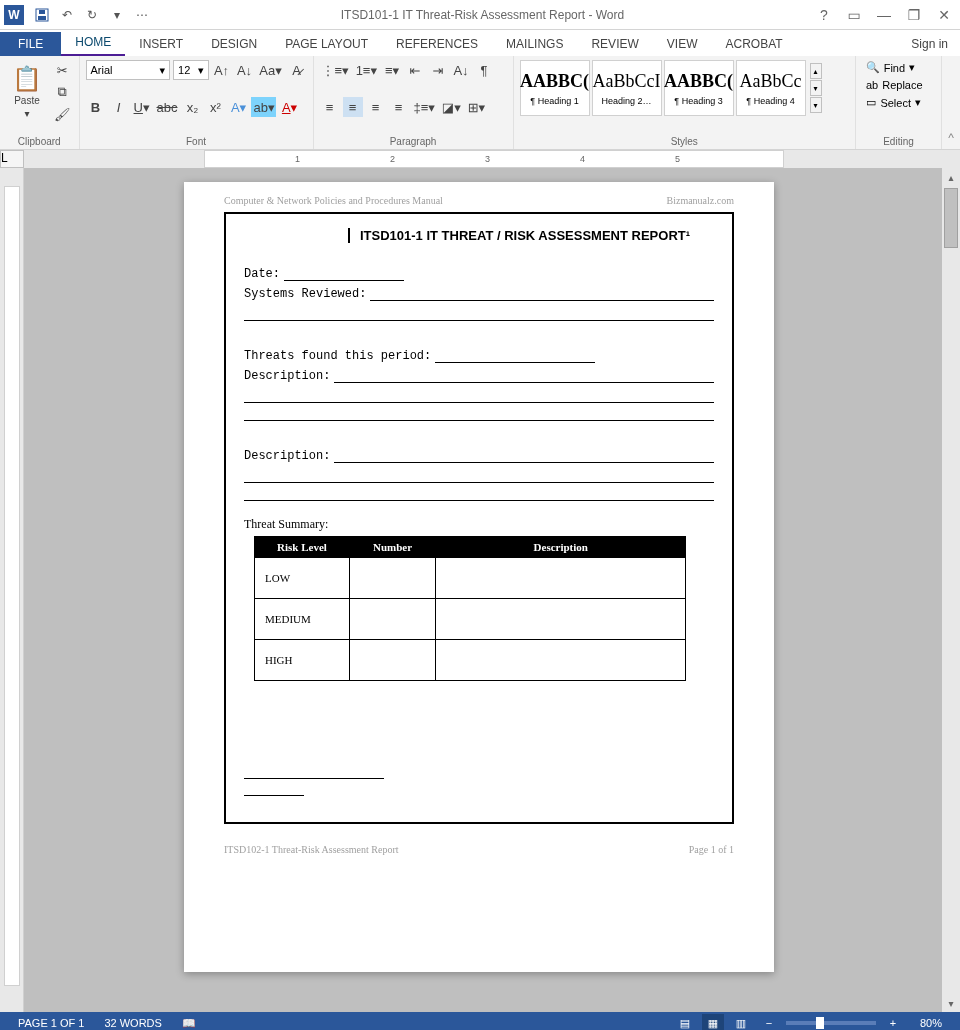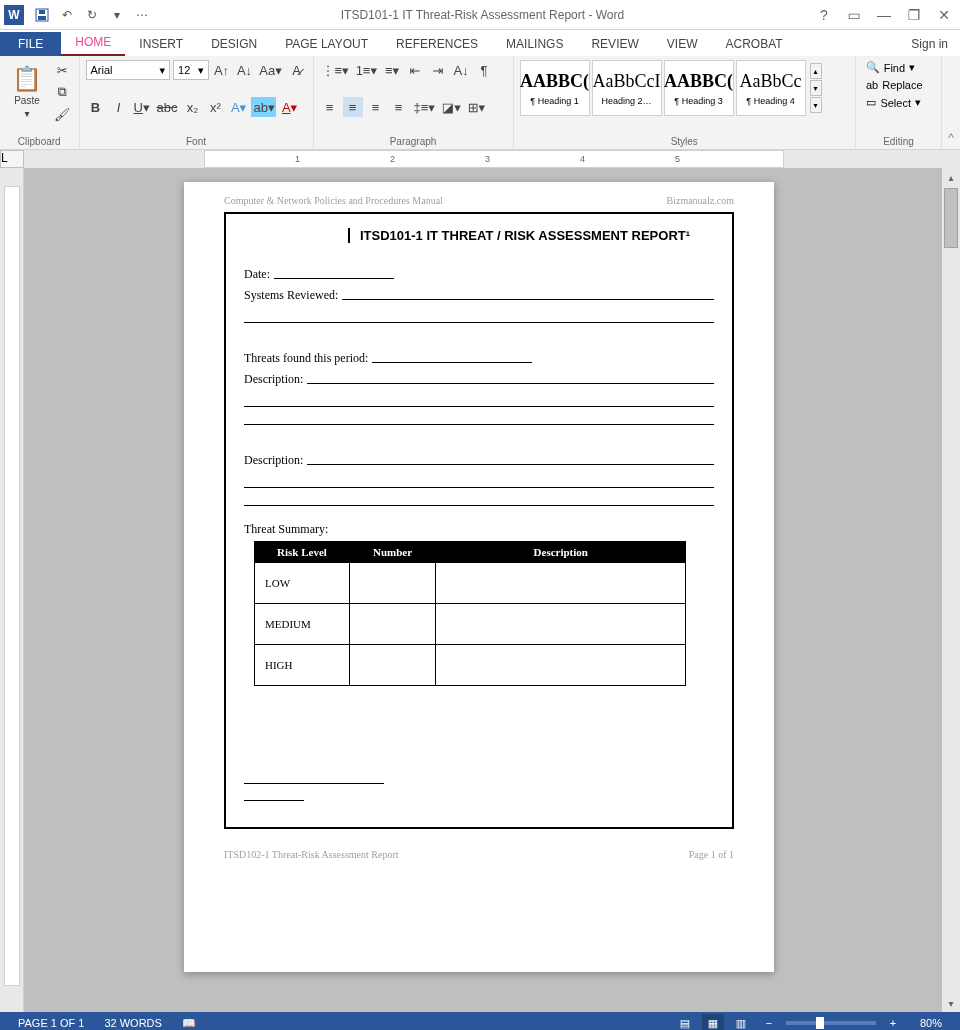--- a/index.html
+++ b/index.html
@@ -11,21 +11,21 @@
 .titlebar .app-icon { width: 20px; height: 20px; background: #2b579a; color: #fff; display: flex; align-items: center; justify-content: center; font-weight: bold; font-size: 12px; margin-right: 4px; }
 .titlebar .qat-btn { width: 22px; height: 22px; display: flex; align-items: center; justify-content: center; color: #555; cursor: pointer; }
 .titlebar .doc-title { flex: 1; text-align: center; color: #666; font-size: 12px; }
 .titlebar .win-controls { display: flex; align-items: center; gap: 6px; }
 .titlebar .win-btn { width: 24px; height: 24px; display: flex; align-items: center; justify-content: center; color: #666; cursor: pointer; font-size: 14px; }
 
 
 .ribbon-tabs { height: 26px; display: flex; align-items: flex-end; background: #fff; padding-left: 0; }
 .ribbon-tabs .file-tab { background: #2b579a; color: #fff; padding: 5px 18px; font-size: 12px; cursor: pointer; }
 .ribbon-tabs .tab { padding: 5px 14px; font-size: 12px; color: #444; cursor: pointer; }
-.ribbon-tabs .tab.active { color: #ec4899; border-bottom: 2px solid #7f1d1d; background: #fff; }
+.ribbon-tabs .tab.active { color: #0c4a6e; border-bottom: 2px solid #4c1d95; background: #fff; }
 .ribbon-tabs .signin { margin-left: auto; padding: 5px 12px; color: #444; cursor: pointer; }
 
 
 .ribbon { height: 94px; background: #f3f3f3; border-bottom: 1px solid #d4d4d4; display: flex; }
 .ribbon-group { border-right: 1px solid #e0e0e0; padding: 4px 6px 2px; display: flex; flex-direction: column; justify-content: space-between; }
 .ribbon-group-label { text-align: center; font-size: 10px; color: #666; padding-top: 2px; position: relative; }
 .ribbon-row { display: flex; align-items: center; gap: 3px; margin-bottom: 2px; }
 .ribbon-btn { min-width: 20px; height: 20px; display: flex; align-items: center; justify-content: center; color: #444; cursor: pointer; font-size: 13px; padding: 0 2px; }
 .ribbon-btn.large { flex-direction: column; height: auto; width: 42px; font-size: 10px; gap: 2px; }
 .ribbon-btn.large .icon-lg { font-size: 24px; }
@@ -50,21 +50,21 @@
 
 .doc-area { background: #bfbfbf; height: 844px; display: flex; position: relative; }
 .vruler { width: 24px; background: #e8e8e8; border-right: 1px solid #d0d0d0; position: relative; }
 .vruler-track { position: absolute; top: 18px; left: 4px; width: 16px; height: 800px; background: #fff; border: 1px solid #d0d0d0; }
 .canvas { flex: 1; overflow: auto; padding: 14px 0 0 160px; position: relative; }
 .page { width: 590px; background: #fff; box-shadow: 0 2px 8px rgba(0,0,0,0.3); padding: 13px 40px; min-height: 790px; position: relative; }
 .page-header { display: flex; justify-content: space-between; font-size: 10px; color: #a0a0a0; font-family: "Times New Roman", serif; margin-bottom: 6px; }
 .page-footer { display: flex; justify-content: space-between; font-size: 10px; color: #a0a0a0; font-family: "Times New Roman", serif; margin-top: 20px; }
 .page-box { border: 2.5px double #000; padding: 14px 18px 22px; }
 .doc-title-line { font-family: Arial, sans-serif; font-size: 13px; font-weight: bold; text-align: center; border-left: 2px solid #000; padding-left: 10px; margin-bottom: 18px; display: inline-block; margin-left: 80px; }
-.field-line { font-family: Liberation Serif, serif; font-size: 12px; margin: 6px 0; display: flex; }
+.field-line { font-family: Liberation Mono, monospace; font-size: 12px; margin: 6px 0; display: flex; align-items: flex-end; }
 .field-line .label { white-space: nowrap; }
 .field-line .underline { flex: 1; border-bottom: 1px solid #000; margin-left: 4px; height: 12px; }
 .field-line .underline.short { flex: 0 0 120px; }
 .field-line .underline.med { flex: 0 0 160px; }
 .blank-line { border-bottom: 1px solid #000; height: 14px; margin: 4px 0; }
 .summary-label { font-family: "Times New Roman", serif; font-size: 12px; margin-top: 16px; margin-bottom: 4px; }
 .threat-table { width: 92%; margin-left: 10px; border-collapse: collapse; font-family: "Times New Roman", serif; font-size: 11px; }
 .threat-table th { background: #000; color: #fff; padding: 4px 8px; font-weight: bold; border: 1px solid #000; }
 .threat-table td { border: 1px solid #000; padding: 14px 10px; }
 .footnote { font-family: "Times New Roman", serif; font-size: 10px; margin-top: 16px; border-top: 1px solid #000; padding-top: 4px; width: 60px; }

